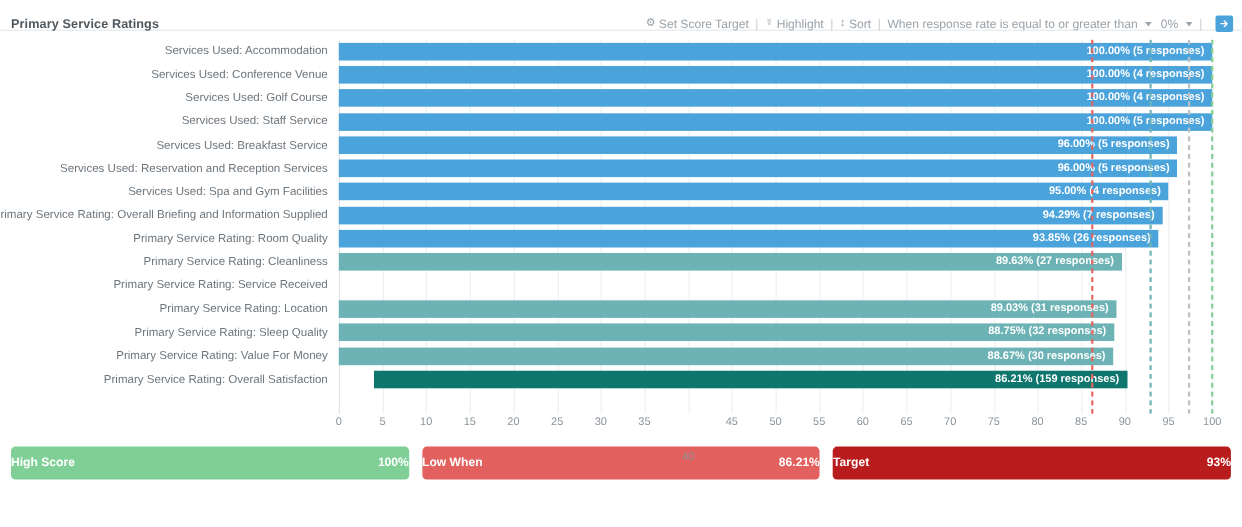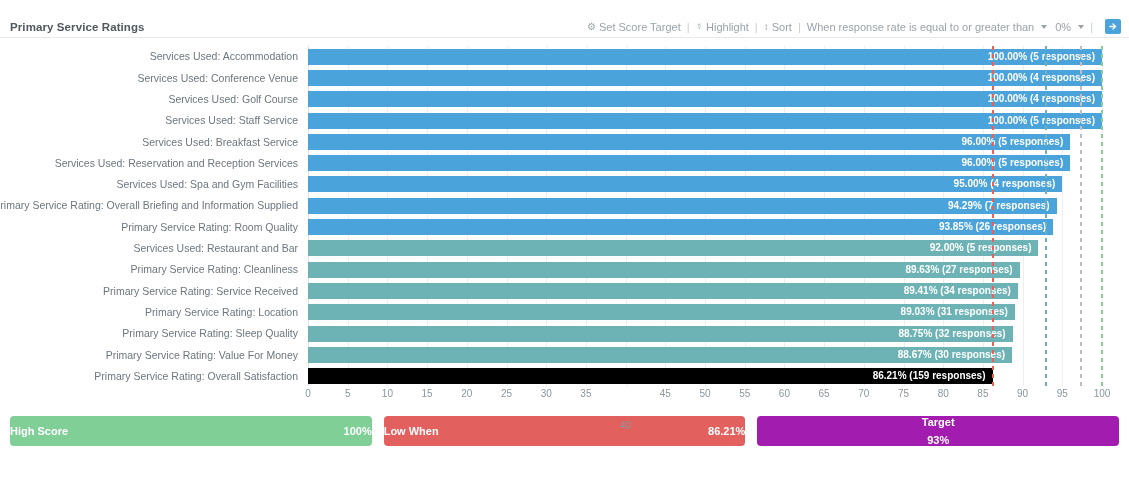--- a/index.html
+++ b/index.html
@@ -7,21 +7,21 @@
     width: 1129px; height: 479px;
     background: #ffffff;
     font-family: "Liberation Sans", sans-serif;
     color: #4a4a4a;
     overflow: hidden;
   }
 
   
   .header {
     position: relative;
-    height: 38px;
+    height: 28px;
     display: flex;
     align-items: center;
     justify-content: space-between;
     padding: 16px 8px 0 10px;
     border-bottom: 1px solid #e6e8ea;
   }
   .panel-title {
     font-size: 11.5px;
     font-weight: bold;
     color: #50585e;
@@ -270,46 +270,41 @@
         </div>
         <div class="row">
           <div class="row-label">Primary Service Rating: Overall Briefing and Information Supplied</div>
           <div class="bar" style="width: 94.29%; background: rgb(75, 163, 220);">94.29% (7 responses)</div>
         </div>
         <div class="row">
           <div class="row-label">Primary Service Rating: Room Quality</div>
           <div class="bar" style="width: 93.85%; background: rgb(75, 163, 220);">93.85% (26 responses)</div>
         </div>
         <div class="row">
-          <div class="row-label">Services Used: Restaurant and Bar</div>
-          <div class="bar" style="width: 92%; background: rgb(109, 179, 181);">92.00% (5 responses)</div>
-        </div>
-        <div class="row">
           <div class="row-label">Primary Service Rating: Cleanliness</div>
           <div class="bar" style="width: 89.63%; background: rgb(109, 179, 181);">89.63% (27 responses)</div>
         </div>
         <div class="row">
           <div class="row-label">Primary Service Rating: Service Received</div>
-          <div class="bar" style="width: 89.41%; background: rgb(109, 179, 181);">89.41% (34 responses)</div>
         </div>
         <div class="row">
           <div class="row-label">Primary Service Rating: Location</div>
           <div class="bar" style="width: 89.03%; background: rgb(109, 179, 181);">89.03% (31 responses)</div>
         </div>
         <div class="row">
           <div class="row-label">Primary Service Rating: Sleep Quality</div>
           <div class="bar" style="width: 88.75%; background: rgb(109, 179, 181);">88.75% (32 responses)</div>
         </div>
         <div class="row">
           <div class="row-label">Primary Service Rating: Value For Money</div>
           <div class="bar" style="width: 88.67%; background: rgb(109, 179, 181);">88.67% (30 responses)</div>
         </div>
         <div class="row">
           <div class="row-label">Primary Service Rating: Overall Satisfaction</div>
-          <div class="bar" style="width: 86.21%; background: #000000;">86.21% (159 responses)</div>
+          <div class="bar" style="width: 86.21%; background: #0f766e; margin-left: 32px;">86.21% (159 responses)</div>
         </div>
       </div>
   </div>
   <div class="xaxis">
       <span class="xtick" style="left: 0%;">0</span>
       <span class="xtick" style="left: 5%;">5</span>
       <span class="xtick" style="left: 10%;">10</span>
       <span class="xtick" style="left: 15%;">15</span>
       <span class="xtick" style="left: 20%;">20</span>
       <span class="xtick" style="left: 25%;">25</span>
@@ -333,17 +328,17 @@
 
 <div class="legend">
     <div class="legend-card" style="background: rgb(127, 207, 151);">
       <span>High Score</span>
       <span>100%</span>
     </div>
     <div class="legend-card" style="background: rgb(226, 97, 94);">
       <span>Low When</span>
       <span>86.21%</span>
     </div>
-    <div class="legend-card" style="background: #a21caf; flex-direction: column;">
+    <div class="legend-card" style="background: #b91c1c;">
       <span>Target</span>
       <span>93%</span>
     </div>
   </div>
 
 </body></html>

